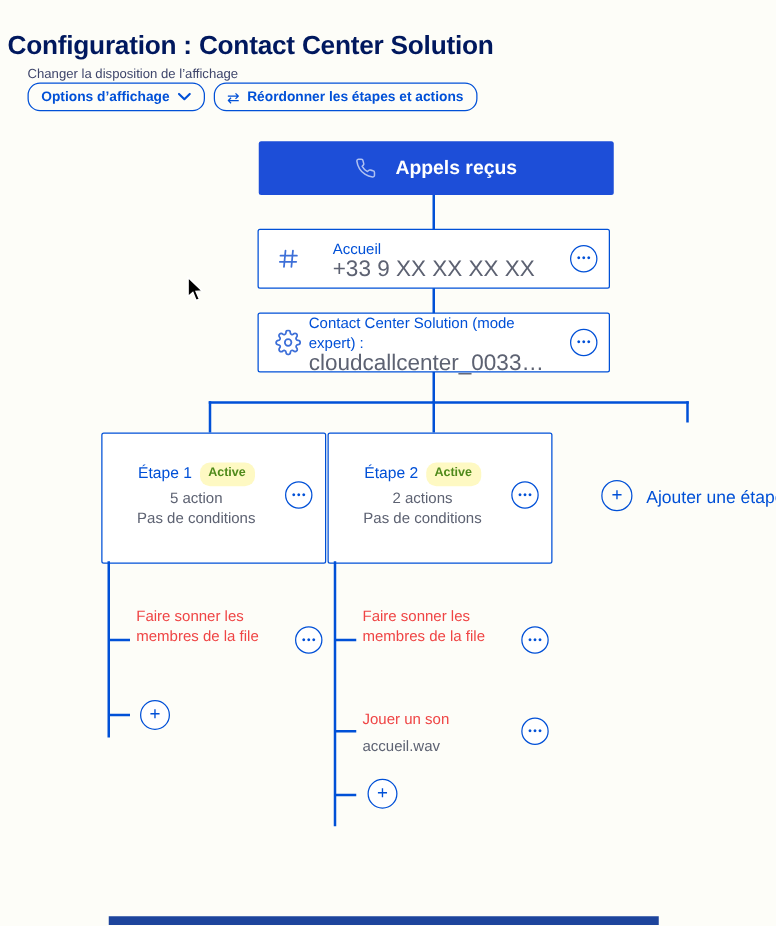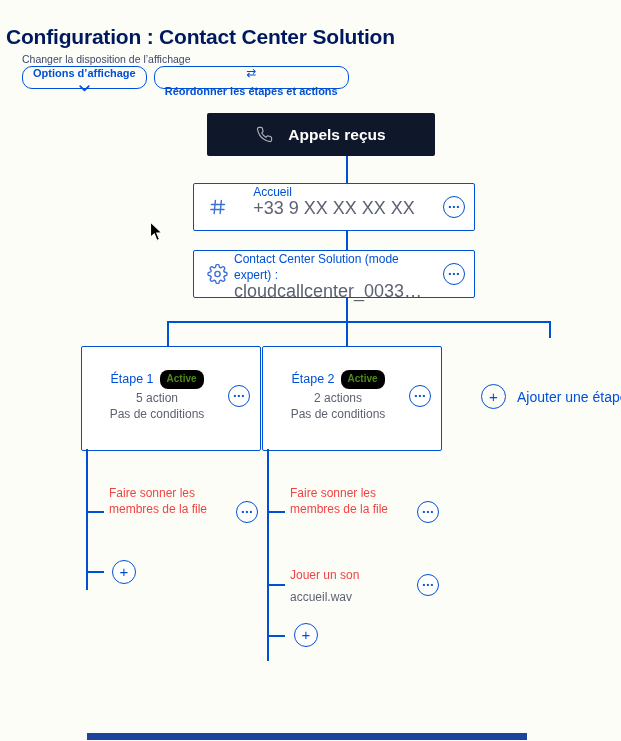--- a/index.html
+++ b/index.html
@@ -4,39 +4,39 @@
 <style>
   html,body{margin:0;padding:0;}
   body{font-family:"Liberation Sans", sans-serif; background:#fdfdf8;}
   .canvas{position:relative;width:621px;height:741px;background:#fdfdf8;overflow:hidden;}
   .line{position:absolute;background:#0050d7;}
   .page-title{position:absolute;left:6px;top:11px;font-size:21px;font-weight:700;letter-spacing:-0.2px;color:#00185e;}
   .caption{position:absolute;left:22px;top:53px;font-size:10.5px;color:#3f466b;}
   .btn-row{position:absolute;left:22px;top:66px;display:flex;gap:7px;}
   .ui-btn{display:inline-flex;align-items:center;gap:6px;height:23px;padding:0 10px;background:#fdfdf8;
           border:1px solid #0050d7;border-radius:10px;color:#0050d7;font-size:11px;font-weight:700;
-          font-family:"Liberation Sans", sans-serif;cursor:pointer;white-space:nowrap;flex-direction:column;}
+          font-family:"Liberation Sans", sans-serif;cursor:pointer;white-space:nowrap;}
   .swap-glyph{font-size:12px;font-weight:400;line-height:1;}
-  .entry-box{position:absolute;left:207px;top:113px;width:228px;height:43px;background:#0f172a;border-radius:2px;
+  .entry-box{position:absolute;left:207px;top:113px;width:284px;height:43px;background:#1d4ed8;border-radius:2px;
              display:flex;align-items:center;justify-content:center;gap:15px;color:#fff;font-size:15.5px;font-weight:700;}
   .card{position:absolute;background:#fff;border:1px solid #0050d7;border-radius:2px;}
-  .main-card{left:193px;width:280px;height:46px;display:flex;justify-content:center;}
+  .main-card{left:206px;width:280px;height:46px;display:flex;align-items:center;justify-content:center;}
   .card-icon{position:absolute;left:13px;top:50%;transform:translateY(-50%);display:flex;}
   .card-text{text-align:left;line-height:16px;max-width:200px;}
   .card-title{font-size:12px;color:#0050d7;}
   .card-sub{font-size:18px;color:#5d6272;}
   .circle-btn{position:absolute;width:22px;height:22px;box-sizing:border-box;border:1.2px solid #0050d7;border-radius:50%;
               background:#fff;color:#0050d7;display:flex;align-items:center;justify-content:center;cursor:pointer;padding:0;}
   .dots{font-size:8px;font-weight:700;letter-spacing:1.2px;line-height:1;text-indent:1.2px;color:#0050d7;}
   .plus-btn{width:24px;height:24px;border:1.3px solid #0050d7;}
   .plus-glyph{font-size:15px;font-weight:400;line-height:1;color:#0050d7;margin-top:-1px;}
   .step-card{width:178px;height:103px;}
   .step-body{padding:23px 38px 0 10px;text-align:center;line-height:16px;}
   .step-title{font-size:12.5px;color:#0050d7;}
-  .badge{display:inline-block;margin-left:6px;background:#000000;color:#4f8a1b;font-size:10px;font-weight:700;
+  .badge{display:inline-block;margin-left:6px;background:#fef9c3;color:#4f8a1b;font-size:10px;font-weight:700;
          padding:1.5px 7px;border-radius:8px;position:relative;top:-1px;}
   .step-meta{font-size:12px;color:#5d6272;}
   .add-step{position:absolute;left:481px;top:384px;display:flex;align-items:center;gap:11px;cursor:pointer;}
   .add-step-circle{width:25px;height:25px;box-sizing:border-box;border:1.3px solid #0050d7;border-radius:50%;
                    display:flex;align-items:center;justify-content:center;color:#0050d7;font-size:16px;background:transparent;}
   .add-step-label{font-size:14px;color:#0050d7;white-space:nowrap;}
   .action-block{position:absolute;width:122px;line-height:16px;}
   .action-title{font-size:12px;color:#ef4444;}
   .action-sub{font-size:12px;color:#5d6272;margin-top:7px;}
   .bottom-bar{position:absolute;left:87px;top:733px;width:440px;height:7px;background:#1d449c;}

